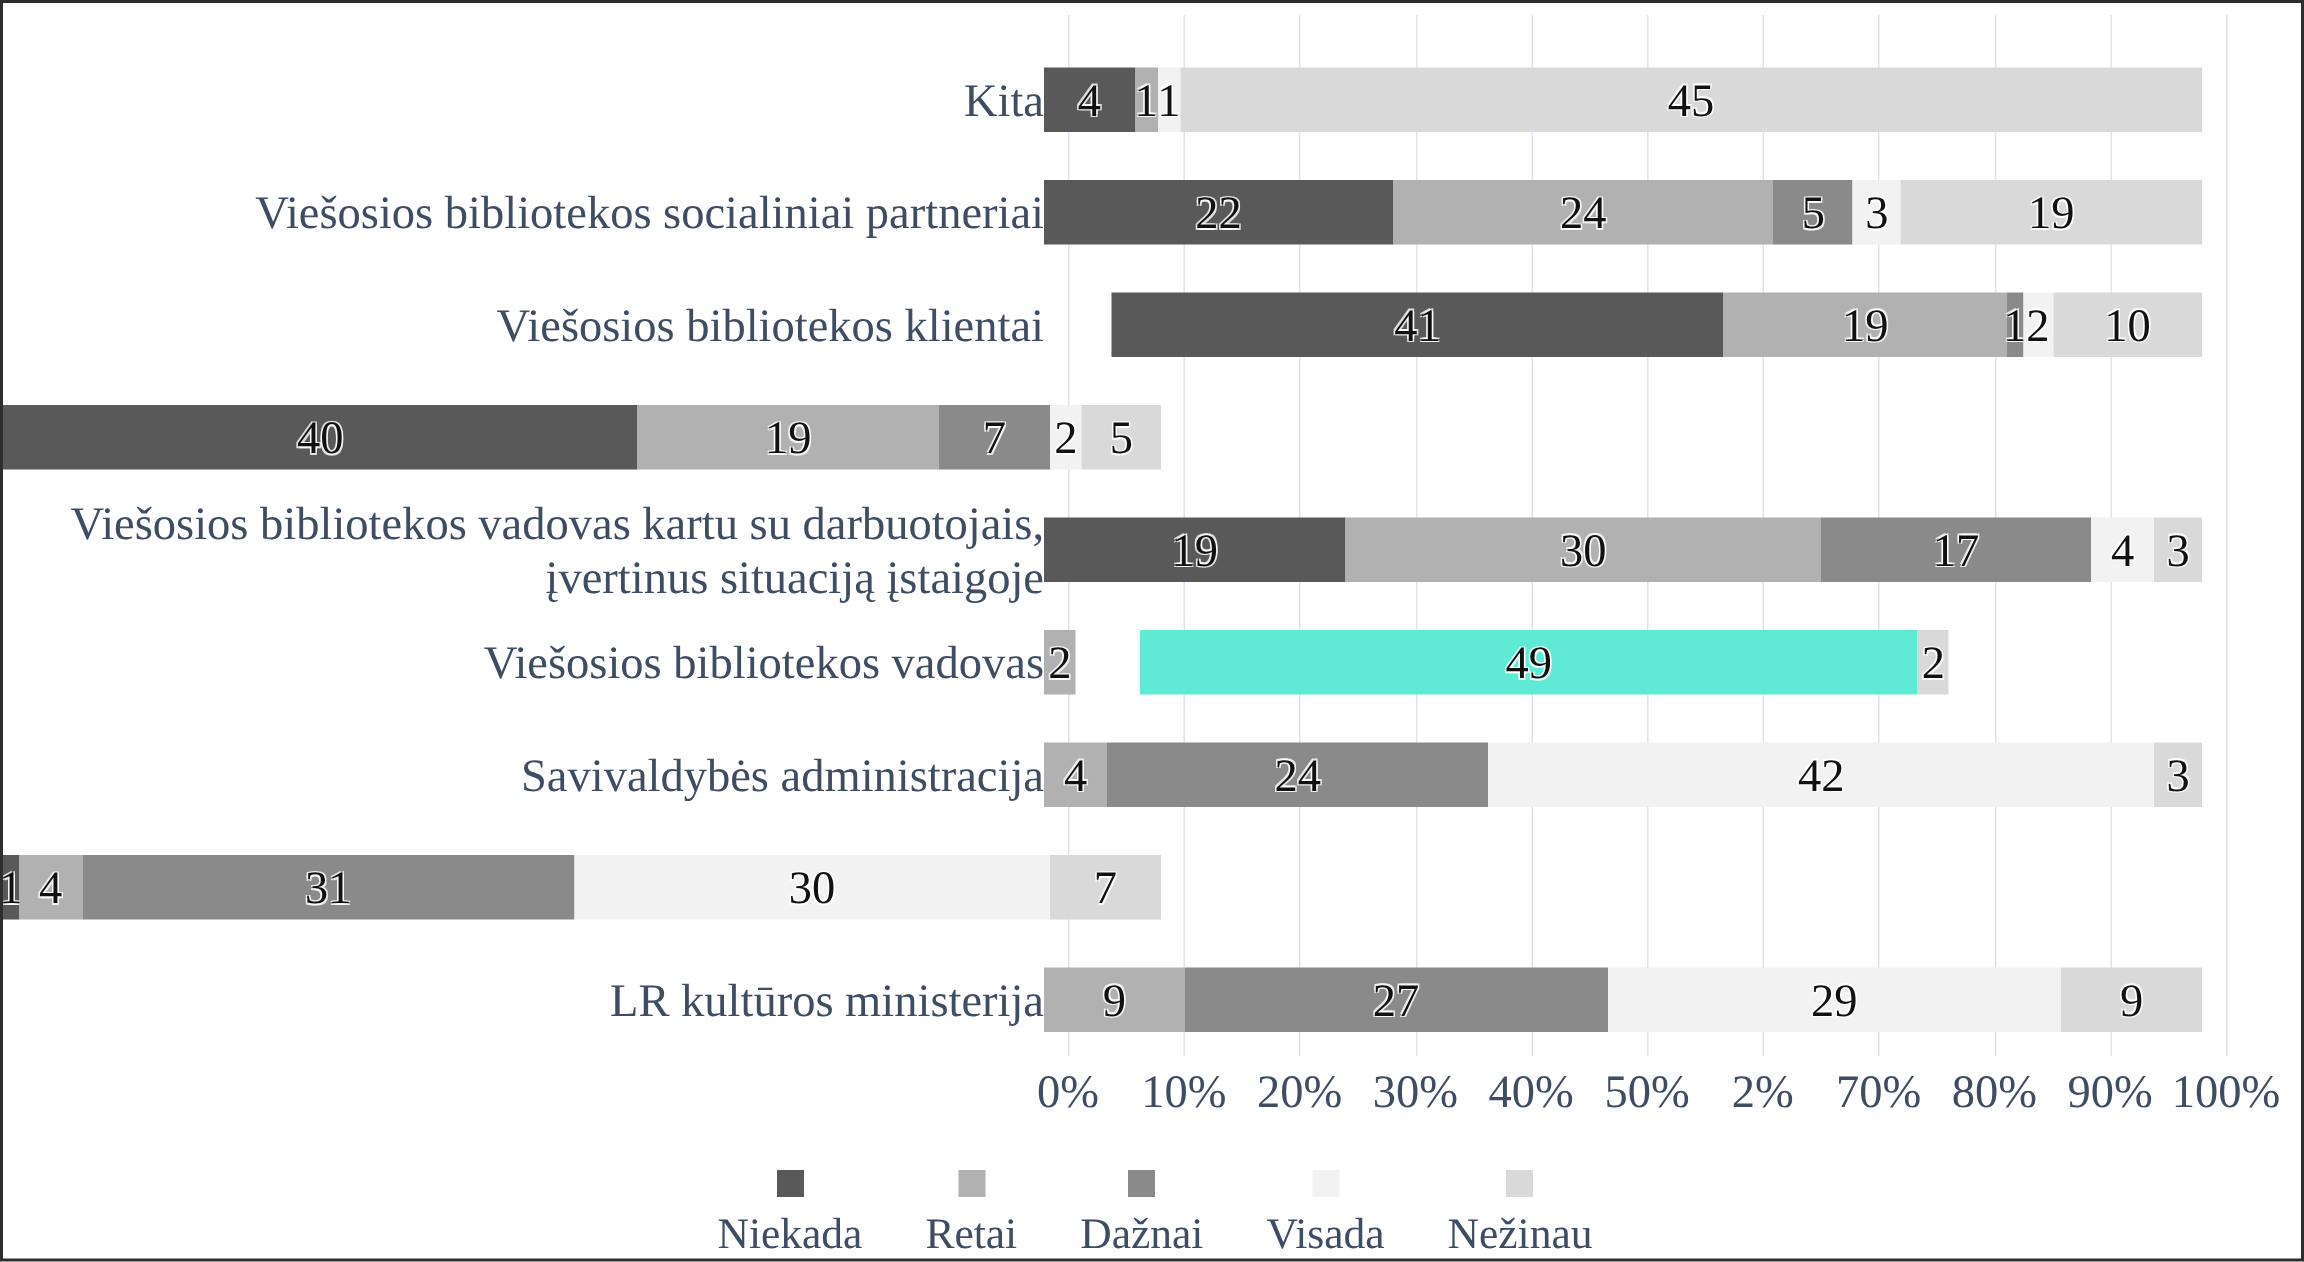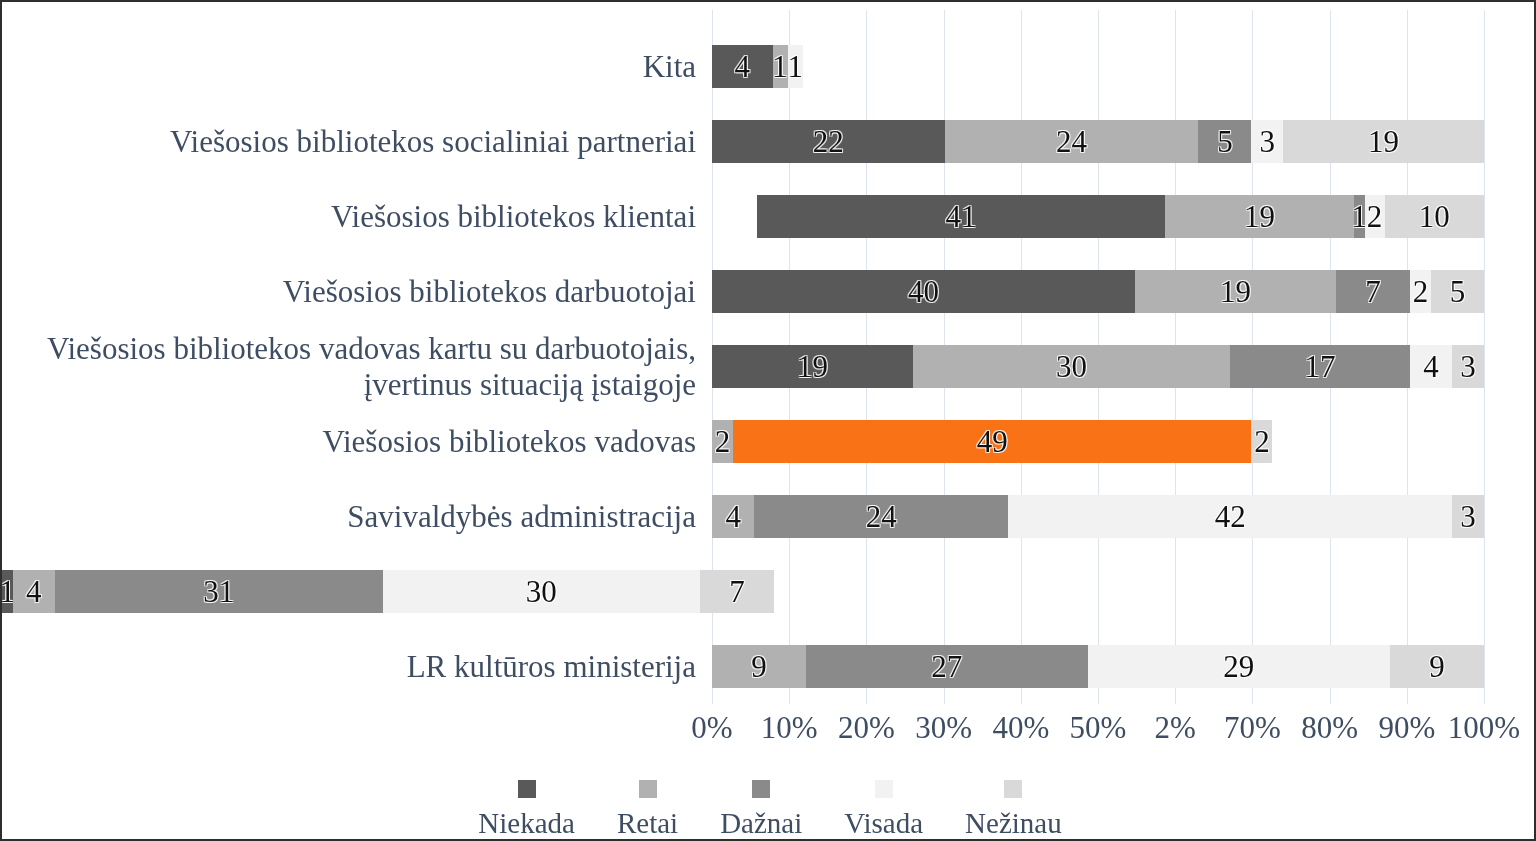--- a/index.html
+++ b/index.html
@@ -4,21 +4,21 @@
 <style>
   html,body{margin:0;padding:0;background:#ffffff;}
   body{font-family:"Liberation Serif","DejaVu Serif",serif;width:1536px;height:841px;overflow:hidden;}
   .frame{position:relative;width:1536px;height:841px;box-sizing:border-box;border:2px solid #2e2e2e;background:#ffffff;overflow:hidden;}
 
   .gridlines{position:absolute;left:710px;top:8px;width:772px;height:694px;pointer-events:none;}
   .gridline{position:absolute;top:0;bottom:0;width:1px;background:#dde4ee;}
 
   .rows{position:absolute;left:0;top:27px;width:1482px;}
   .row{display:flex;align-items:center;height:75px;}
-  .cat-label{width:694px;padding-right:16px;box-sizing:content-box;text-align:right;
+  .cat-label{width:694px;box-sizing:content-box;text-align:right;
              font-size:31px;line-height:1.13;color:#3f4d63;}
   .track{position:relative;width:772px;height:43px;display:flex;}
   .seg{display:flex;align-items:center;justify-content:center;height:100%;}
   .seg-label{font-size:31px;color:#111111;white-space:nowrap;overflow:visible;
              text-shadow:-1px -1px 0 rgba(255,255,255,.8),1px -1px 0 rgba(255,255,255,.8),
                          -1px 1px 0 rgba(255,255,255,.8),1px 1px 0 rgba(255,255,255,.8);}
 
   .axis{position:absolute;left:710px;top:708px;width:772px;height:40px;}
   .axis-tick{position:absolute;top:0;transform:translateX(-50%);font-size:31px;color:#3f4d63;white-space:nowrap;}
 
@@ -50,20 +50,23 @@
         <div class="track">
           <div class="seg" style="width: 7.84314%; background: rgb(89, 89, 89);">
             <span class="seg-label">4</span>
           </div>
           <div class="seg" style="width: 1.96078%; background: rgb(177, 177, 177);">
             <span class="seg-label">1</span>
           </div>
           <div class="seg" style="width: 1.96078%; background: rgb(242, 242, 242);">
             <span class="seg-label">1</span>
           </div>
+          <div class="seg" style="width: 88.2353%; background: rgb(217, 217, 217);">
+            <span class="seg-label">45</span>
+          </div>
         </div>
       </div>
       <div class="row">
         <div class="cat-label">Viešosios bibliotekos socialiniai partneriai</div>
         <div class="track">
           <div class="seg" style="width: 30.137%; background: rgb(89, 89, 89);">
             <span class="seg-label">22</span>
           </div>
           <div class="seg" style="width: 32.8767%; background: rgb(177, 177, 177);">
             <span class="seg-label">24</span>
@@ -93,21 +96,20 @@
           </div>
           <div class="seg" style="width: 2.73973%; background: rgb(242, 242, 242);">
             <span class="seg-label">2</span>
           </div>
           <div class="seg" style="width: 13.6986%; background: rgb(217, 217, 217);">
             <span class="seg-label">10</span>
           </div>
         </div>
       </div>
       <div class="row">
-        <div class="cat-label">Viešosios bibliotekos darbuotojai</div>
         <div class="track">
           <div class="seg" style="width: 54.7945%; background: rgb(89, 89, 89);">
             <span class="seg-label">40</span>
           </div>
           <div class="seg" style="width: 26.0274%; background: rgb(177, 177, 177);">
             <span class="seg-label">19</span>
           </div>
           <div class="seg" style="width: 9.58904%; background: rgb(138, 138, 138);">
             <span class="seg-label">7</span>
           </div>
@@ -138,21 +140,21 @@
             <span class="seg-label">3</span>
           </div>
         </div>
       </div>
       <div class="row">
         <div class="cat-label">Viešosios bibliotekos vadovas</div>
         <div class="track">
           <div class="seg" style="width: 2.73973%; background: rgb(177, 177, 177);">
             <span class="seg-label">2</span>
           </div>
-          <div class="seg" style="width: 67.1233%; background: #f97316;">
+          <div class="seg" style="width: 67.1233%; background: #5eead4; margin-left: 43px;">
             <span class="seg-label">49</span>
           </div>
           <div class="seg" style="width: 2.73973%; background: rgb(217, 217, 217);">
             <span class="seg-label">2</span>
           </div>
         </div>
       </div>
       <div class="row">
         <div class="cat-label">Savivaldybės administracija</div>
         <div class="track">

